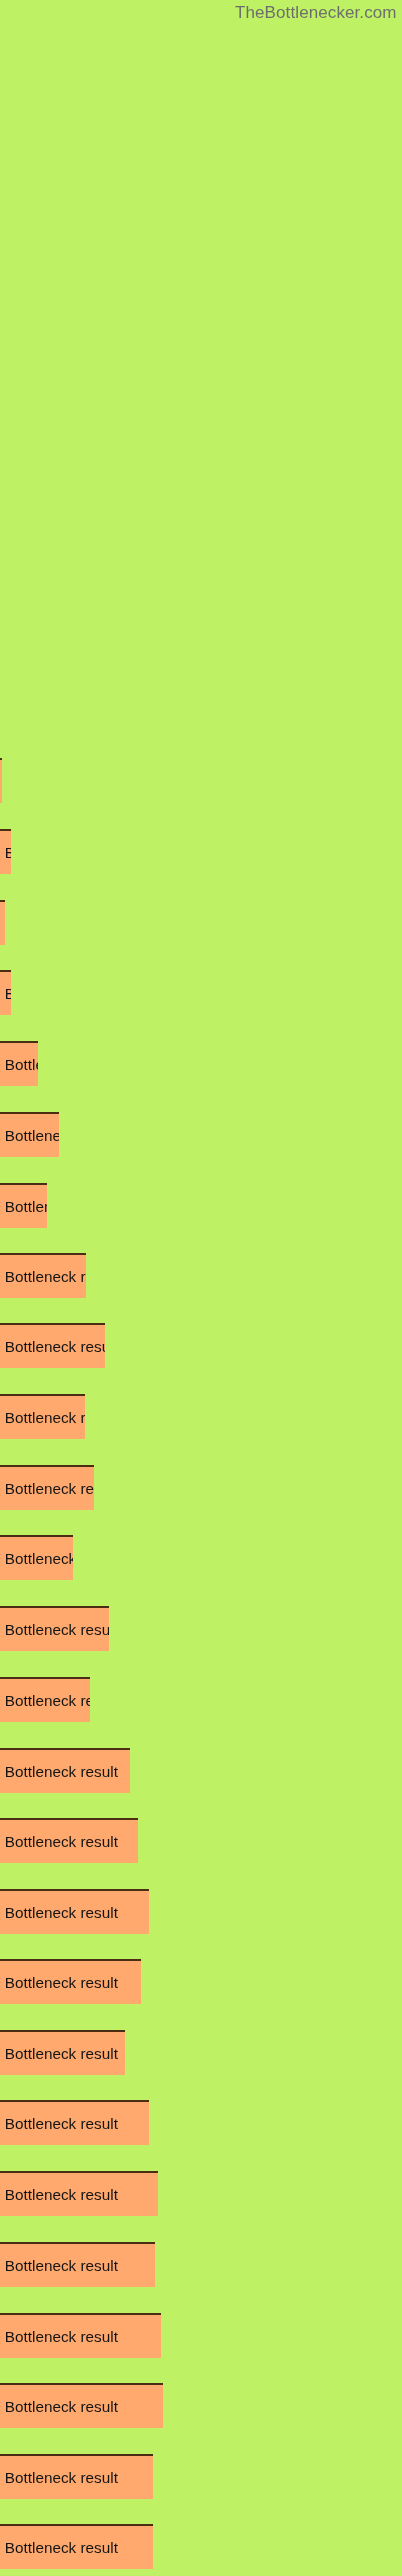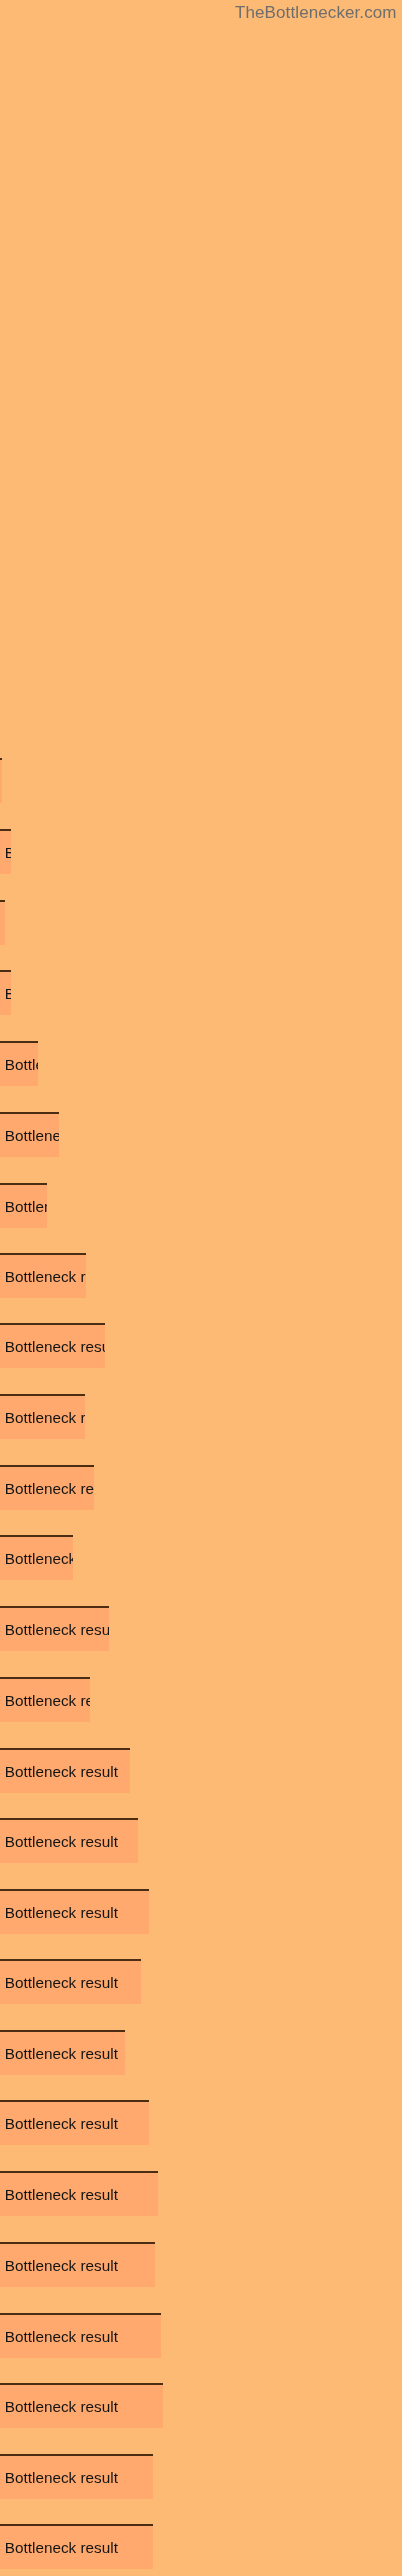--- a/index.html
+++ b/index.html
@@ -9,21 +9,21 @@
     height:2576px;
     position:relative;
     overflow:hidden;
     font-family:"Liberation Sans", sans-serif;
     background:#000000;
   }
   #chart-root{
     position:absolute;
     left:0; top:0;
     width:403px; height:2576px;
-    background:#fdba74;
+    background:#bef264;
   }
   
   .watermark{
     position:absolute;
     top:1.6px;
     right:6.4px;
     font-size:17px;
     line-height:21px;
     color:#6e6e6e;
     letter-spacing:0.1px;

